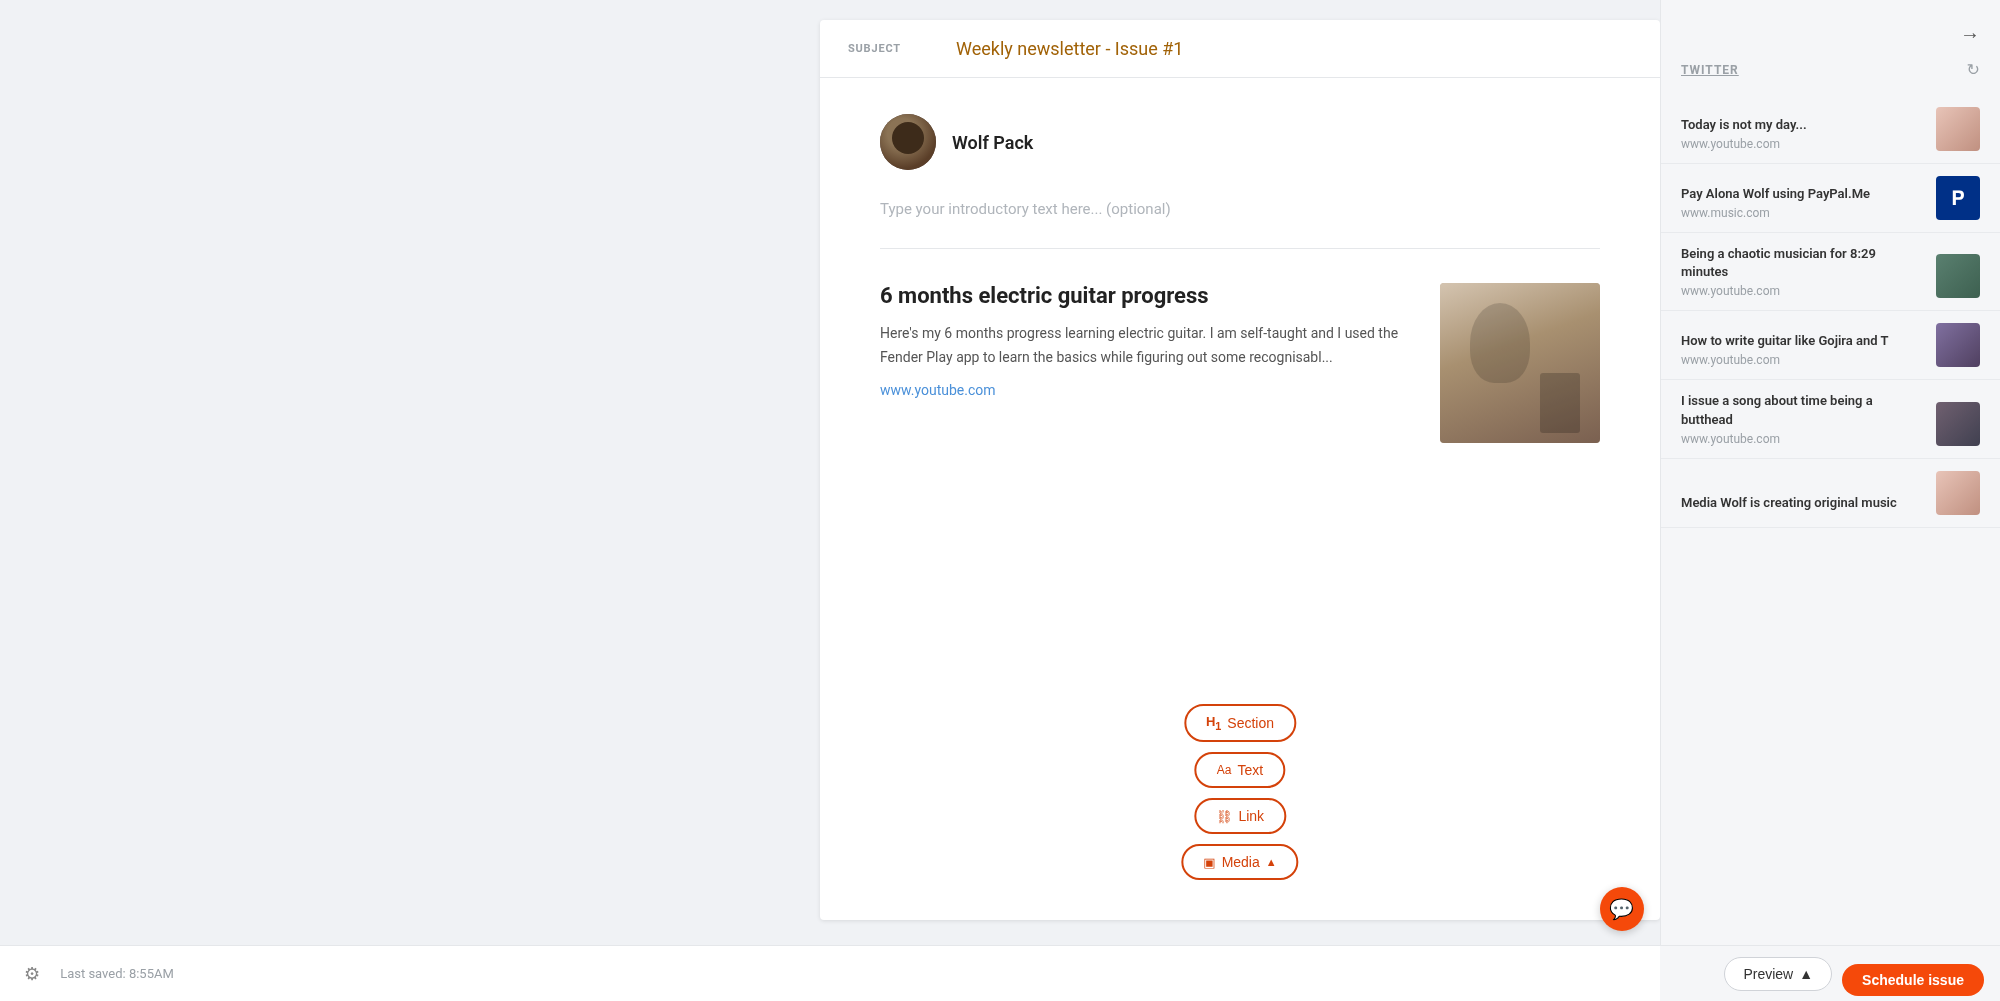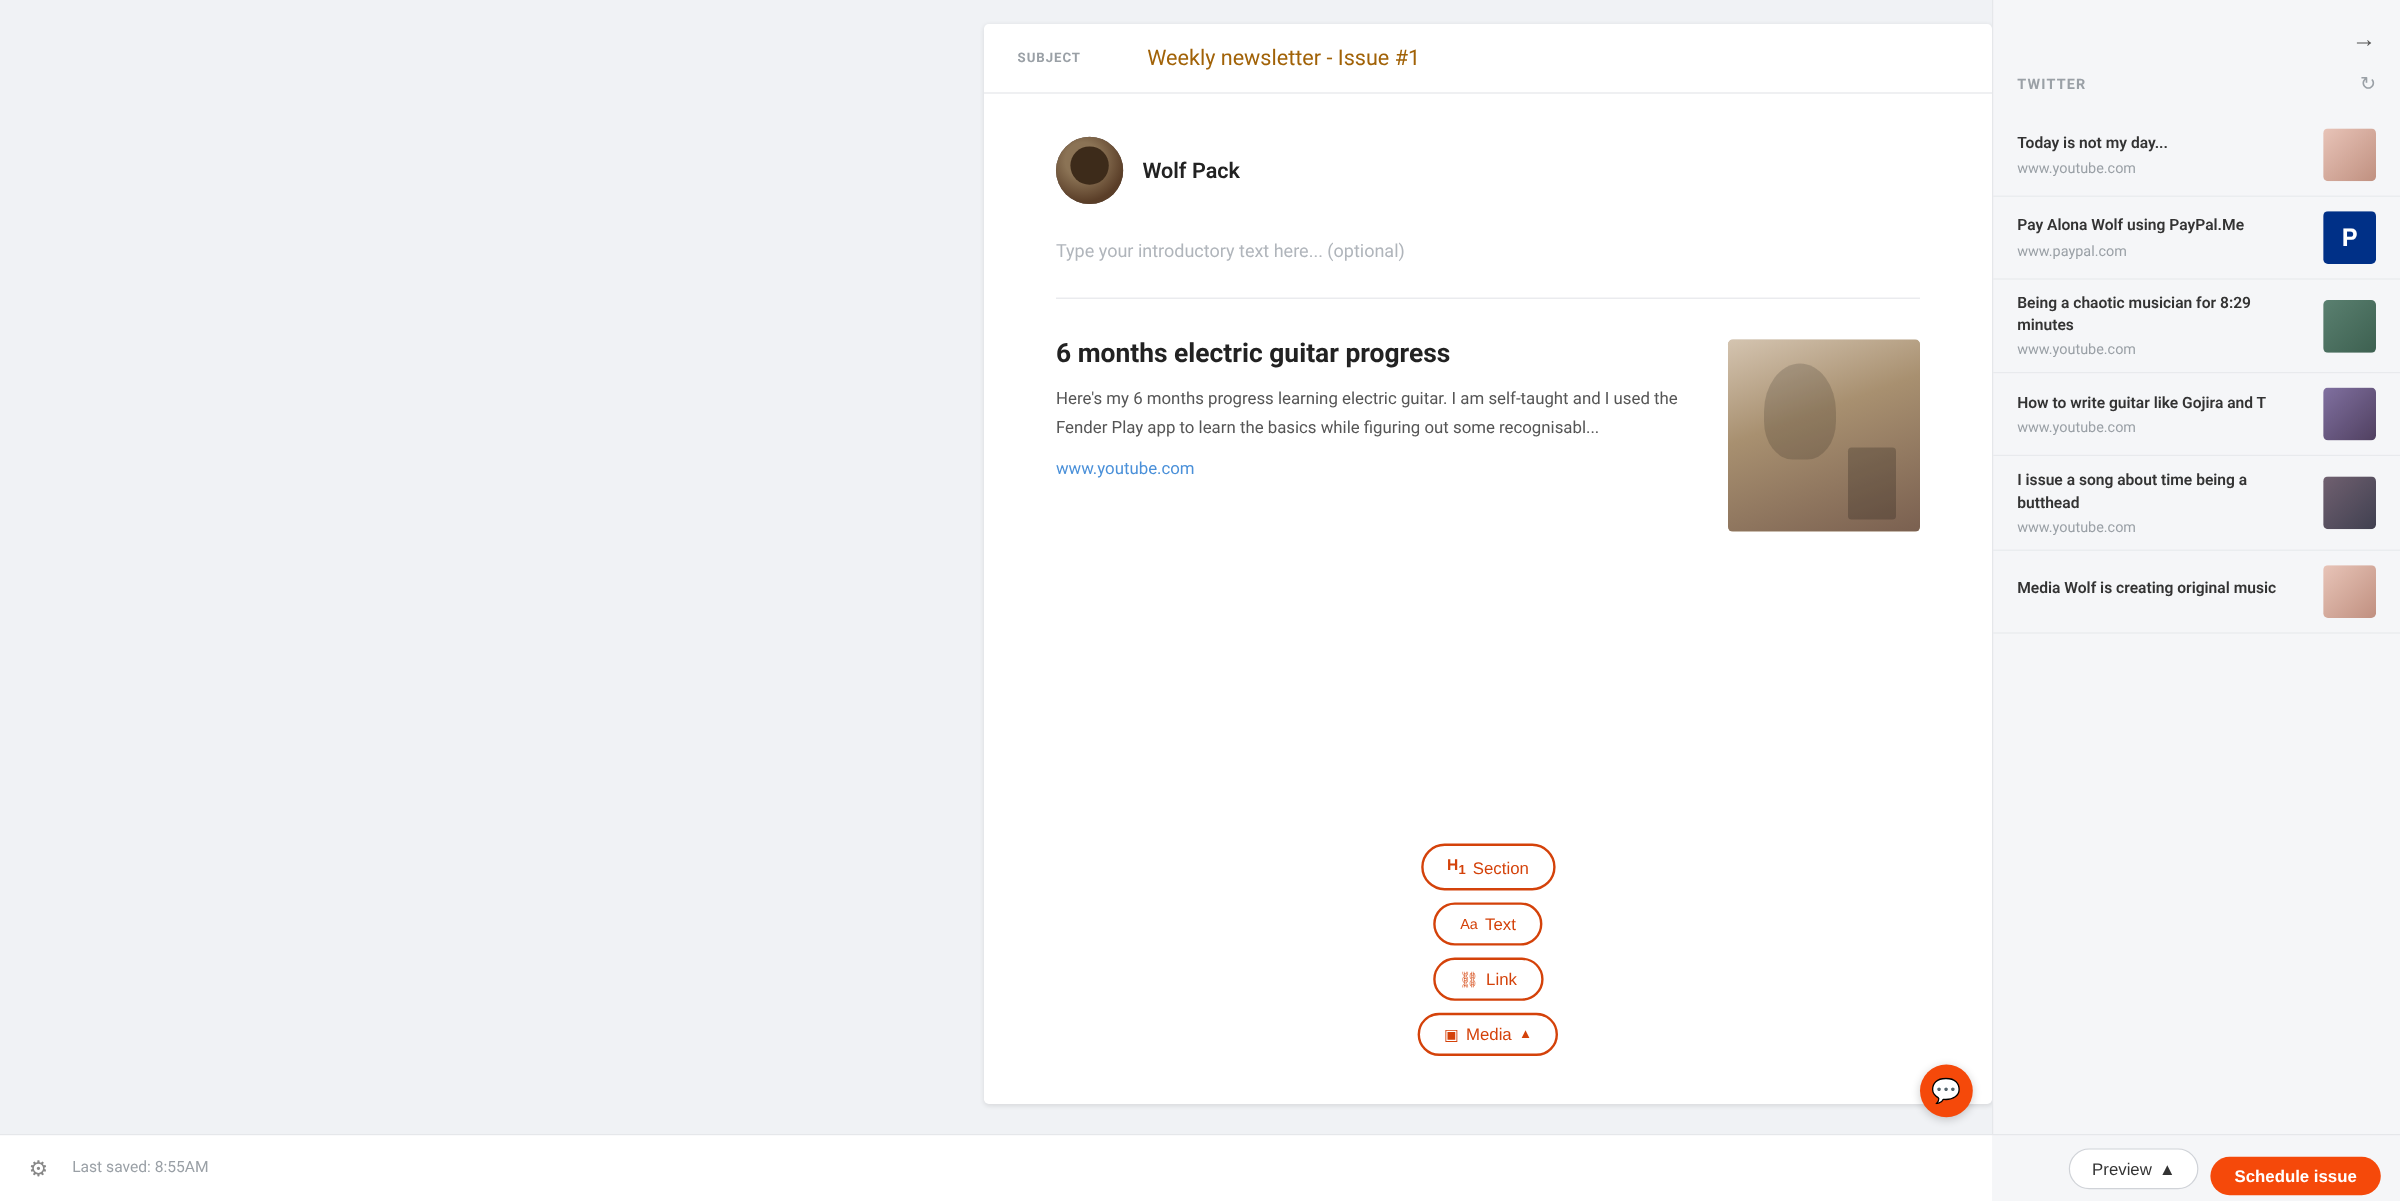--- a/index.html
+++ b/index.html
@@ -249,31 +249,32 @@
       align-items: center;
       justify-content: space-between;
       padding: 60px 20px 16px 20px;
     }
     .twitter-title {
       font-size: 12px;
       font-weight: 700;
       color: #9aa0a6;
       letter-spacing: 1px;
       text-transform: uppercase;
+      text-decoration: underline;
     }
     .refresh-icon {
       color: #9aa0a6;
       font-size: 16px;
       cursor: pointer;
     }
 
     
     .twitter-item {
       display: flex;
-      align-items: center;
+      align-items: flex-end;
       padding: 12px 20px;
       border-bottom: 1px solid #e8eaed;
       gap: 12px;
       cursor: pointer;
     }
     .twitter-item-content {
       flex: 1;
     }
     .twitter-item-title {
       font-size: 13px;
@@ -460,21 +461,21 @@
           <div class="twitter-item-url">www.youtube.com</div>
         </div>
         <div class="twitter-thumb">
           <div class="thumb-yt"></div>
         </div>
       </div>
 
       <div class="twitter-item">
         <div class="twitter-item-content">
           <div class="twitter-item-title">Pay Alona Wolf using PayPal.Me</div>
-          <div class="twitter-item-url">www.paypal.com</div>
+          <div class="twitter-item-url">www.music.com</div>
         </div>
         <div class="twitter-thumb">
           <div class="thumb-paypal">𝐏</div>
         </div>
       </div>
 
       <div class="twitter-item">
         <div class="twitter-item-content">
           <div class="twitter-item-title">Being a chaotic musician for 8:29 minutes</div>
           <div class="twitter-item-url">www.youtube.com</div>

